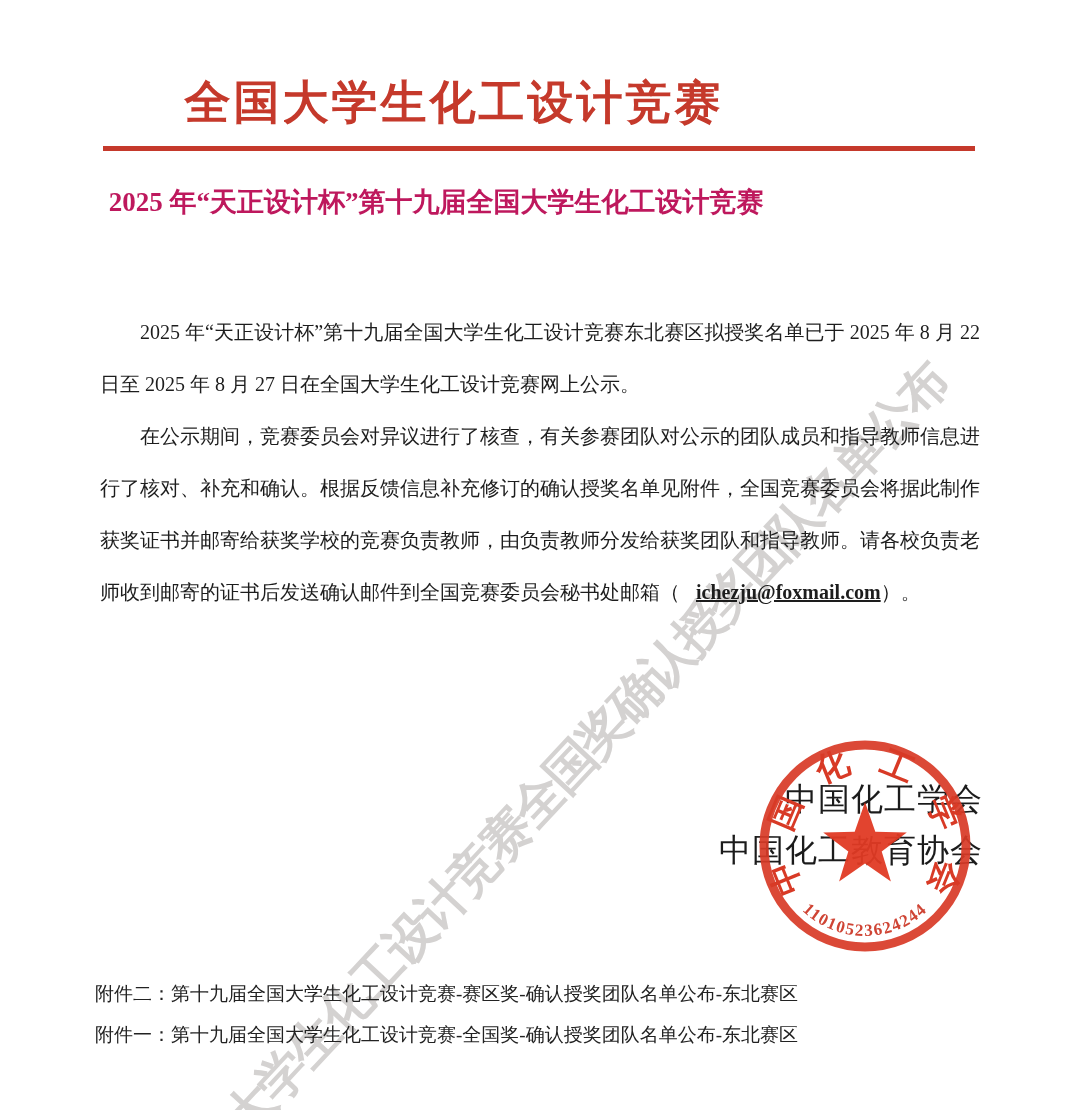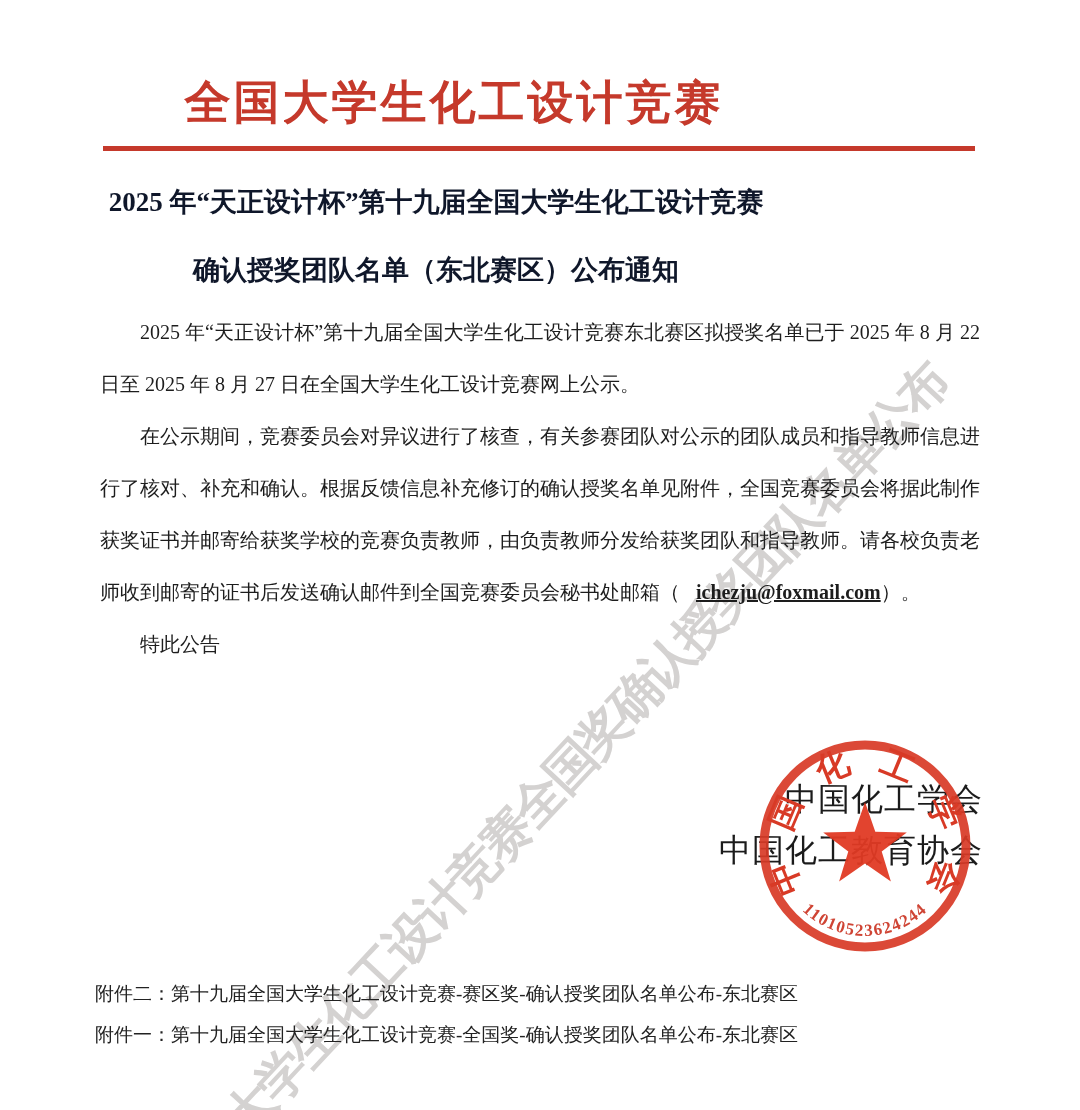--- a/index.html
+++ b/index.html
@@ -21,21 +21,21 @@
     position:absolute; top:72px; left:0; width:908px; z-index:1;
     margin:0; text-align:center;
     font-size:46px; font-weight:bold; letter-spacing:3px; color:#c5392b;
   }
   .red-rule {
     position:absolute; top:146px; left:103px; width:872px; height:5px;
     background:#c5392b; z-index:1;
   }
   .doc-heading {
     position:absolute; left:0; width:872px; z-index:1; margin:0;
-    text-align:center; font-size:27px; font-weight:bold; color:#0f172a;
+    text-align:center; font-size:27px; font-weight:bold; color:#be185d;
   }
   .heading-1 { top:184px; }
   .heading-2 { top:252px; }
 
   .body-text {
     position:absolute; top:306px; left:100px; width:880px; z-index:1;
     font-size:20px; line-height:52px; text-align:justify; text-justify:inter-ideograph;
   }
   .body-text p { margin:0; text-indent:2em; }
   .email {
@@ -69,26 +69,24 @@
 <body>
 
 <div class="page">
 
   <div class="watermark">大学生化工设计竞赛全国奖确认授奖团队名单公布</div>
 
   <h1 class="banner">全国大学生化工设计竞赛</h1>
   <div class="red-rule"></div>
 
   <h2 class="doc-heading heading-1">2025 年“天正设计杯”第十九届全国大学生化工设计竞赛</h2>
-  <h2 class="doc-heading heading-2">确认授奖团队名单（东北赛区）公布通知</h2>
 
   <div class="body-text">
     <p>2025 年“天正设计杯”第十九届全国大学生化工设计竞赛东北赛区拟授奖名单已于 2025 年 8 月 22 日至 2025 年 8 月 27 日在全国大学生化工设计竞赛网上公示。</p>
     <p><span>在公示期间，竞赛委员会对异议进行了核查，有关参赛团队对公示的团队成员和指导教师信息进行了核对、补充和确认。根据反馈信息补充修订的确认授奖名单见附件，全国竞赛委员会将据此制作获奖证书并邮寄给获奖学校的竞赛负责教师，由负责教师分发给获奖团队和指导教师。请各校负责老师收到邮寄的证书后发送确认邮件到全国竞赛委员会秘书处邮箱（</span><a class="email">ichezju@foxmail.com</a><span>）。</span></p>
-    <p>特此公告</p>
   </div>
 
   <div class="signature">
     <div>中国化工学会</div>
     <div>中国化工教育协会</div>
   </div>
 
   <svg class="seal" width="230" height="230" viewBox="0 0 230 230">
     <circle cx="115" cy="115" r="101" fill="none" stroke="#d83a26" stroke-width="9" opacity="0.92"></circle>
     <polygon points="115,71 125.3,100.8 156.8,101.4 131.7,120.4 140.9,150.6 115,132.6 89.1,150.6 98.3,120.4 73.2,101.4 104.7,100.8" fill="#e03a24" opacity="0.95"></polygon>

